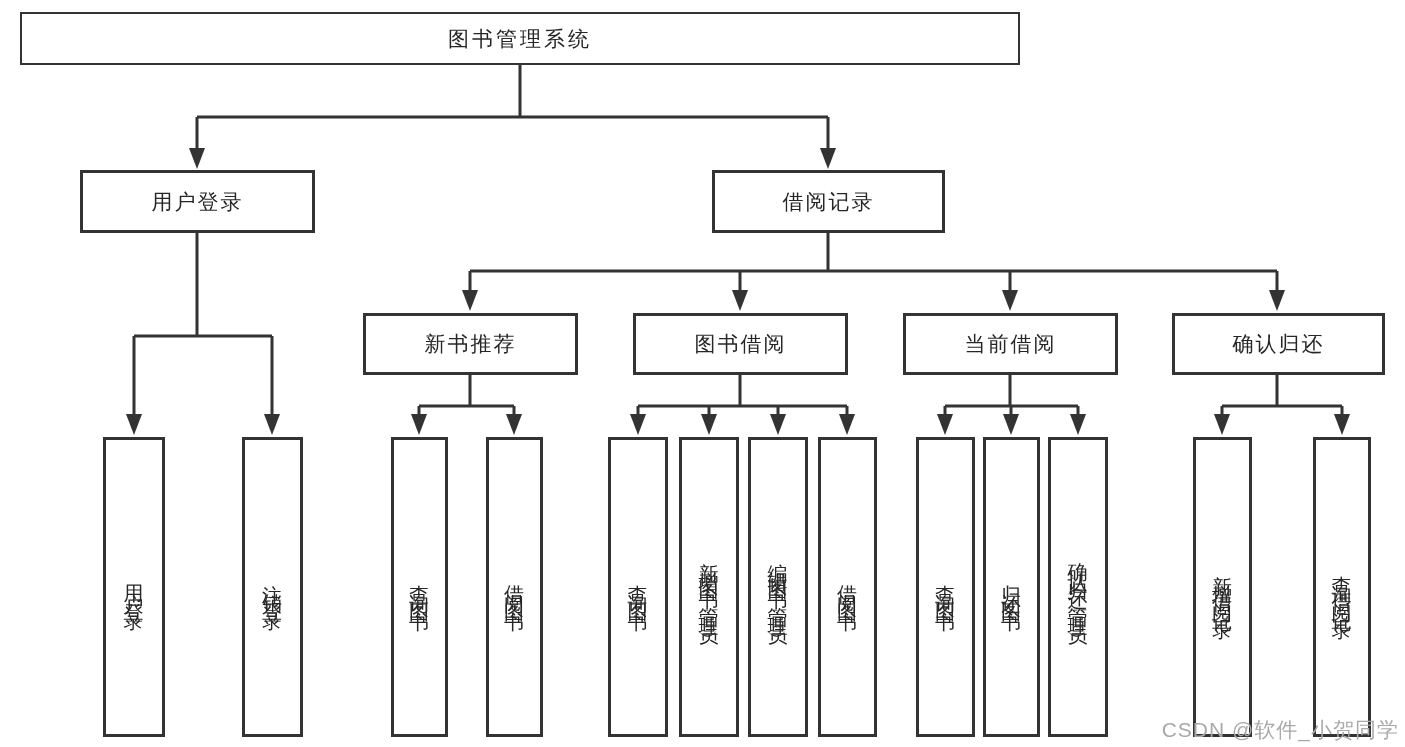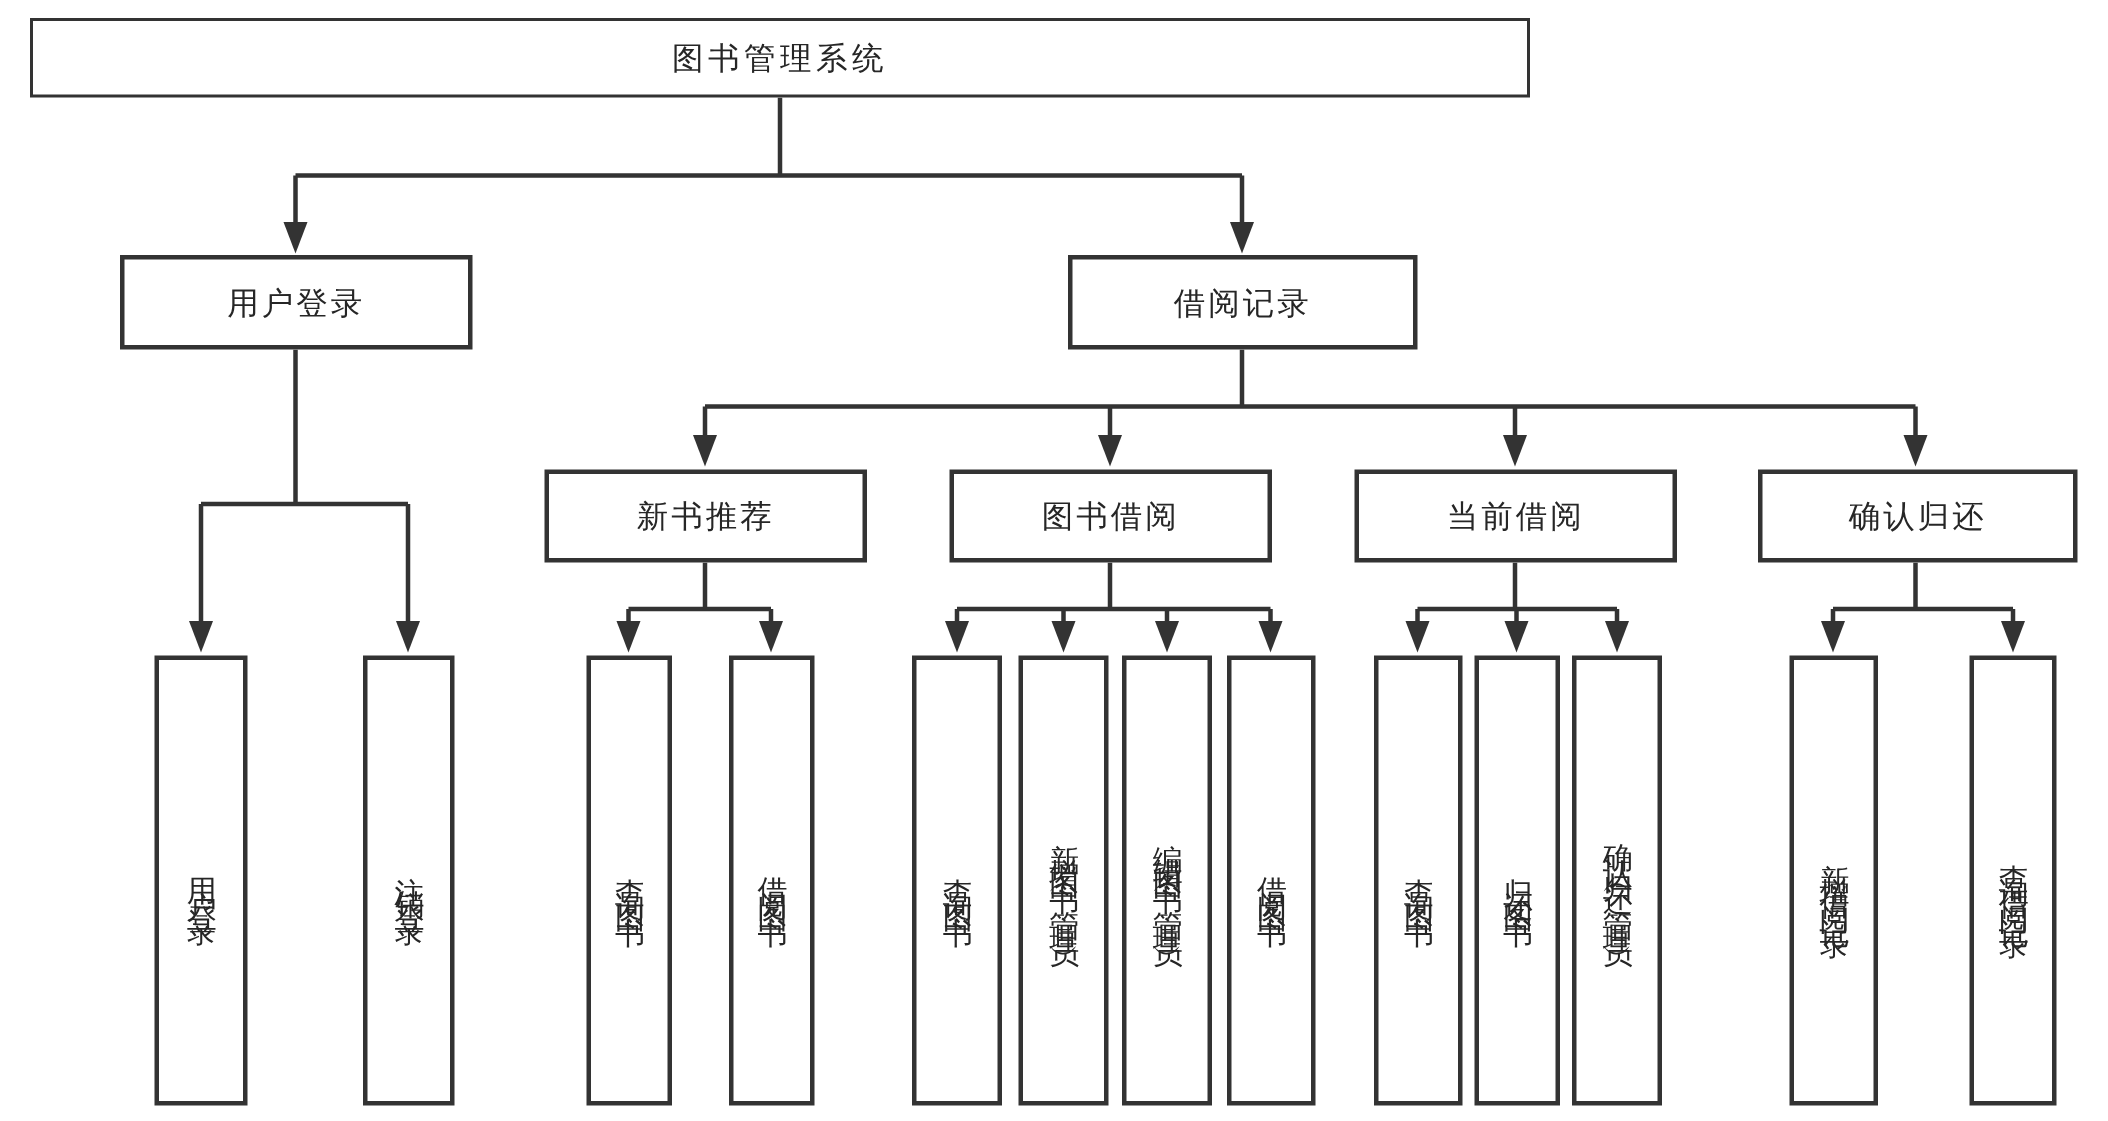--- a/index.html
+++ b/index.html
@@ -127,14 +127,15 @@
     <span>确认归还（管理员）</span>
   </div>
 
   <div class="vbox" style="left:1193px;width:59px">
     <span>新增借阅记录</span>
   </div>
   <div class="vbox" style="left:1313px;width:58px">
     <span>查询借阅记录</span>
   </div>
 
+  <div class="watermark">CSDN @软件_小贺同学</div>
 
 </div>
 
 </body></html>

